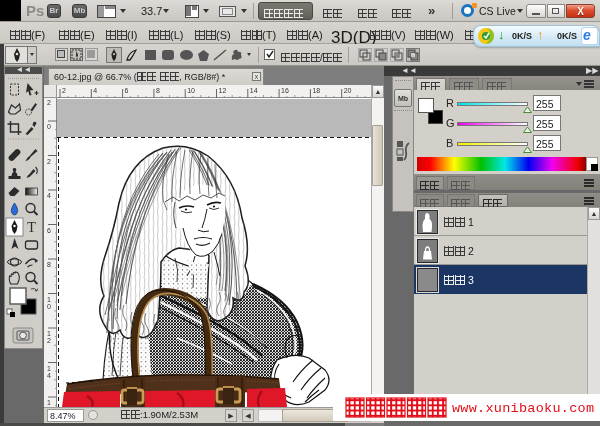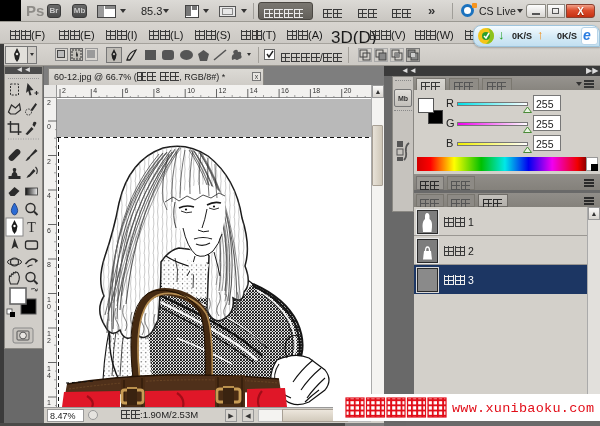--- a/index.html
+++ b/index.html
@@ -19,21 +19,21 @@
 <div class="a" id="appbar" style="left:0;top:0;width:600px;height:22px;background:linear-gradient(#dcdad6,#c9c6c1);border-bottom:1px solid #9a9891"></div>
 <div class="a" style="left:0;top:0;width:21px;height:21px;background:#000"></div>
 <div class="a" style="left:26px;top:2px;color:#8e8c88;font-size:15px;font-weight:bold">Ps</div>
 <div class="a" style="left:47px;top:4px;width:14px;height:14px;background:linear-gradient(#6a6a6a,#4a4a4a);border:1px solid #3a3a3a;border-radius:3px;color:#c9c9c9;font-size:8px;font-weight:bold;text-align:center;line-height:12px">Br</div>
 <div class="a" style="left:72px;top:4px;width:15px;height:14px;background:linear-gradient(#6a6a6a,#4a4a4a);border:1px solid #3a3a3a;border-radius:3px;color:#c9c9c9;font-size:8px;font-weight:bold;text-align:center;line-height:12px">Mb</div>
 
 <div class="a" style="left:97px;top:5px;width:19px;height:13px;border:1px solid #444;background:#fff"></div>
 <div class="a" style="left:98px;top:6px;width:6px;height:11px;background:#9a9a9a"></div>
 <div class="a" style="left:105px;top:6px;width:10px;height:3px;background:#888"></div>
 <div class="a" style="left:120px;top:9px;width:0;height:0;border:3.5px solid transparent;border-top:4px solid #333"></div>
-<div class="a" style="left:141px;top:5px;font-size:11px;color:#222">85.3</div>
+<div class="a" style="left:141px;top:5px;font-size:11px;color:#222">33.7</div>
 <div class="a" style="left:163px;top:9px;width:0;height:0;border:3.5px solid transparent;border-top:4px solid #333"></div>
 
 <div class="a" style="left:185px;top:5px;width:14px;height:13px;border:1px solid #444;background:#fff"></div>
 <div class="a" style="left:186px;top:6px;width:5px;height:10px;background:#777"></div>
 <div class="a" style="left:192px;top:6px;width:5px;height:4px;background:#777"></div>
 <div class="a" style="left:203px;top:9px;width:0;height:0;border:3.5px solid transparent;border-top:4px solid #333"></div>
 
 <div class="a" style="left:219px;top:6px;width:17px;height:11px;border:1px solid #555;background:#e8e8e8"></div>
 <div class="a" style="left:222px;top:8px;width:11px;height:7px;border:1px solid #888"></div>
 <div class="a" style="left:241px;top:9px;width:0;height:0;border:3.5px solid transparent;border-top:4px solid #333"></div>

